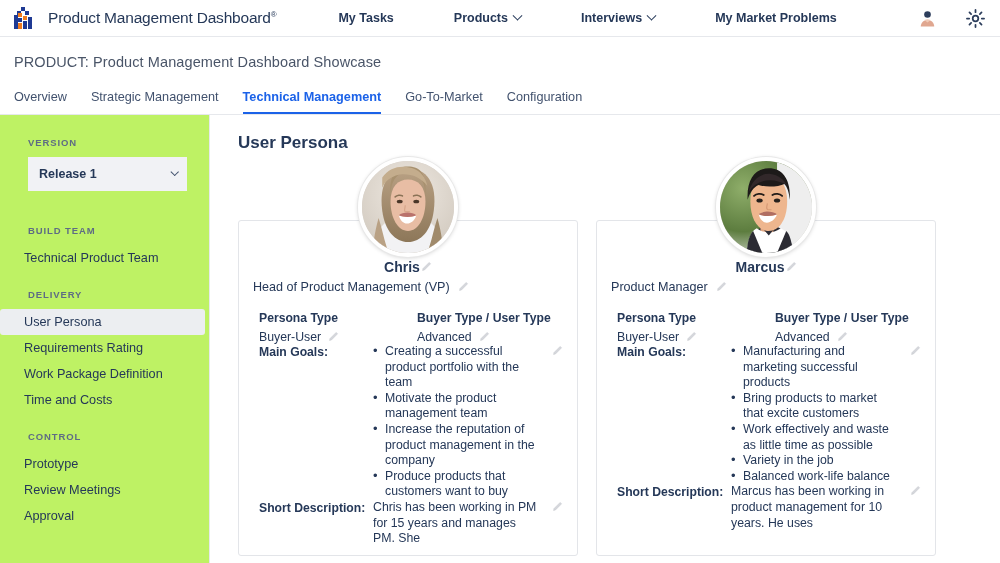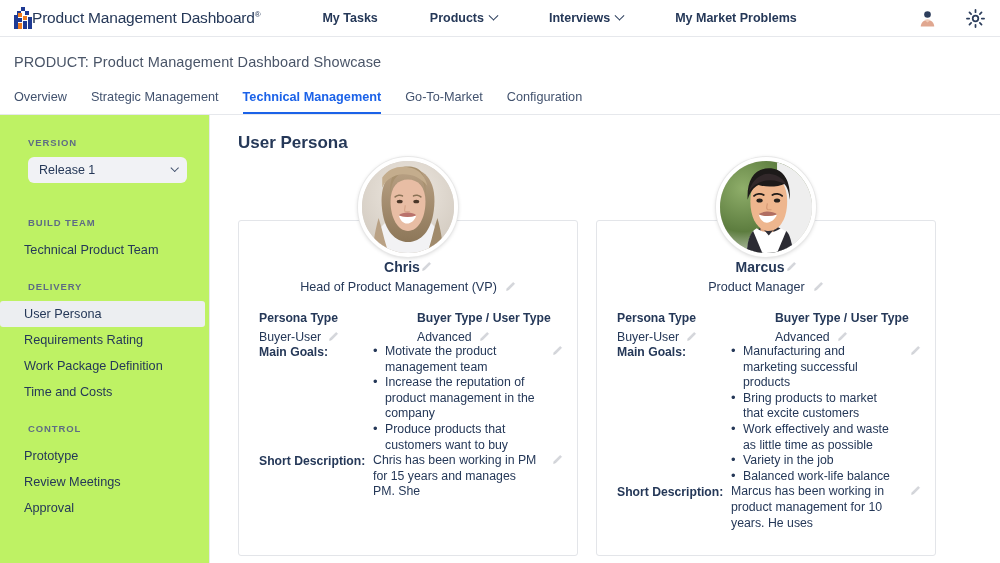--- a/index.html
+++ b/index.html
@@ -14,33 +14,33 @@
   
   .topbar {
     height: 37px;
     display: flex;
     align-items: center;
     padding: 0 16px 0 14px;
     border-bottom: 1px solid #e6e8ec;
     background: #fff;
     position: relative;
   }
-  .brand { display: flex; align-items: center; gap: 0; }
+  .brand { display: flex; align-items: center; gap: 16px; }
   .logo-mark { width: 18px; height: 22px; position: relative; display: block; }
   .logo-mark i { position: absolute; display: block; }
   .brand-text {
     font-size: 15.5px;
     font-weight: 400;
     color: #253858;
     letter-spacing: -0.2px;
     white-space: nowrap;
   }
   .brand-text sup { font-size: 8px; vertical-align: super; }
 
-  .nav { display: flex; align-items: center; margin-left: 40px; gap: 8px; }
+  .nav { display: flex; align-items: center; margin-left: 40px; gap: 16px; }
   .nav-item {
     font-size: 12.5px;
     font-weight: bold;
     color: #253858;
     padding: 0 22px;
     white-space: nowrap;
     cursor: pointer;
     display: flex; align-items: center; gap: 6px;
   }
   .caret {
@@ -104,28 +104,28 @@
   .sb-label {
     font-size: 9.5px;
     font-weight: bold;
     letter-spacing: 0.9px;
     color: #5e6c84;
     padding: 0 0 0 28px;
     margin-bottom: 9px;
   }
   .sb-select {
     margin: 0 22px 0 28px;
-    height: 26px;
+    height: 34px;
     background: #f1f2f5;
-    border-radius: 6px;
+    border-radius: 0;
     display: flex; align-items: center;
     justify-content: space-between;
     padding: 0 10px 0 11px;
     font-size: 12.5px;
-    font-weight: normal;
+    font-weight: bold;
     color: #253858;
     cursor: pointer;
   }
   .sel-caret {
     width: 6px; height: 6px;
     border-right: 1.7px solid #42526e;
     border-bottom: 1.7px solid #42526e;
     transform: rotate(45deg) translate(-1px,-2px);
   }
   .sb-gap-l { height: 34px; }
@@ -188,21 +188,21 @@
     font-size: 14px;
     font-weight: bold;
     color: #253858;
     display: flex; align-items: center; justify-content: center; 
   }
   .p-role {
     text-align: center;
     font-size: 12.6px;
     color: #253858;
     margin-top: 5px;
-    display: flex; align-items: center; justify-content: center; gap: 7px;
+    display: flex; align-items: center; gap: 7px;
   }
 
   .type-row {
     display: flex;
     margin-top: 17px;
     padding: 0 6px 0 6px;
   }
   .type-col { flex: 1; }
   .type-col.second { padding-left: 18px; }
   .type-head {
@@ -423,20 +423,21 @@
                   </svg>
               </span>
             </div>
           </div>
         </div>
 
         <div class="field-row">
           <div class="field-label">Main Goals:</div>
           <div class="field-body">
             <ul class="goals">
+              <li>Creating a successful product portfolio with the team</li>
               <li>Motivate the product management team</li>
               <li>Increase the reputation of product management in the company</li>
               <li>Produce products that customers want to buy</li>
             </ul>
             <span class="pencil row-pencil">
               <svg viewBox="0 0 16 16" width="12" height="12">
                   <path d="M12.2 1.9l1.9 1.9-8.1 8.1-2.6.7.7-2.6z" fill="#d5d7dc" stroke="#c3c6cc" stroke-width="0.7"></path>
                 </svg>
             </span>
           </div>

